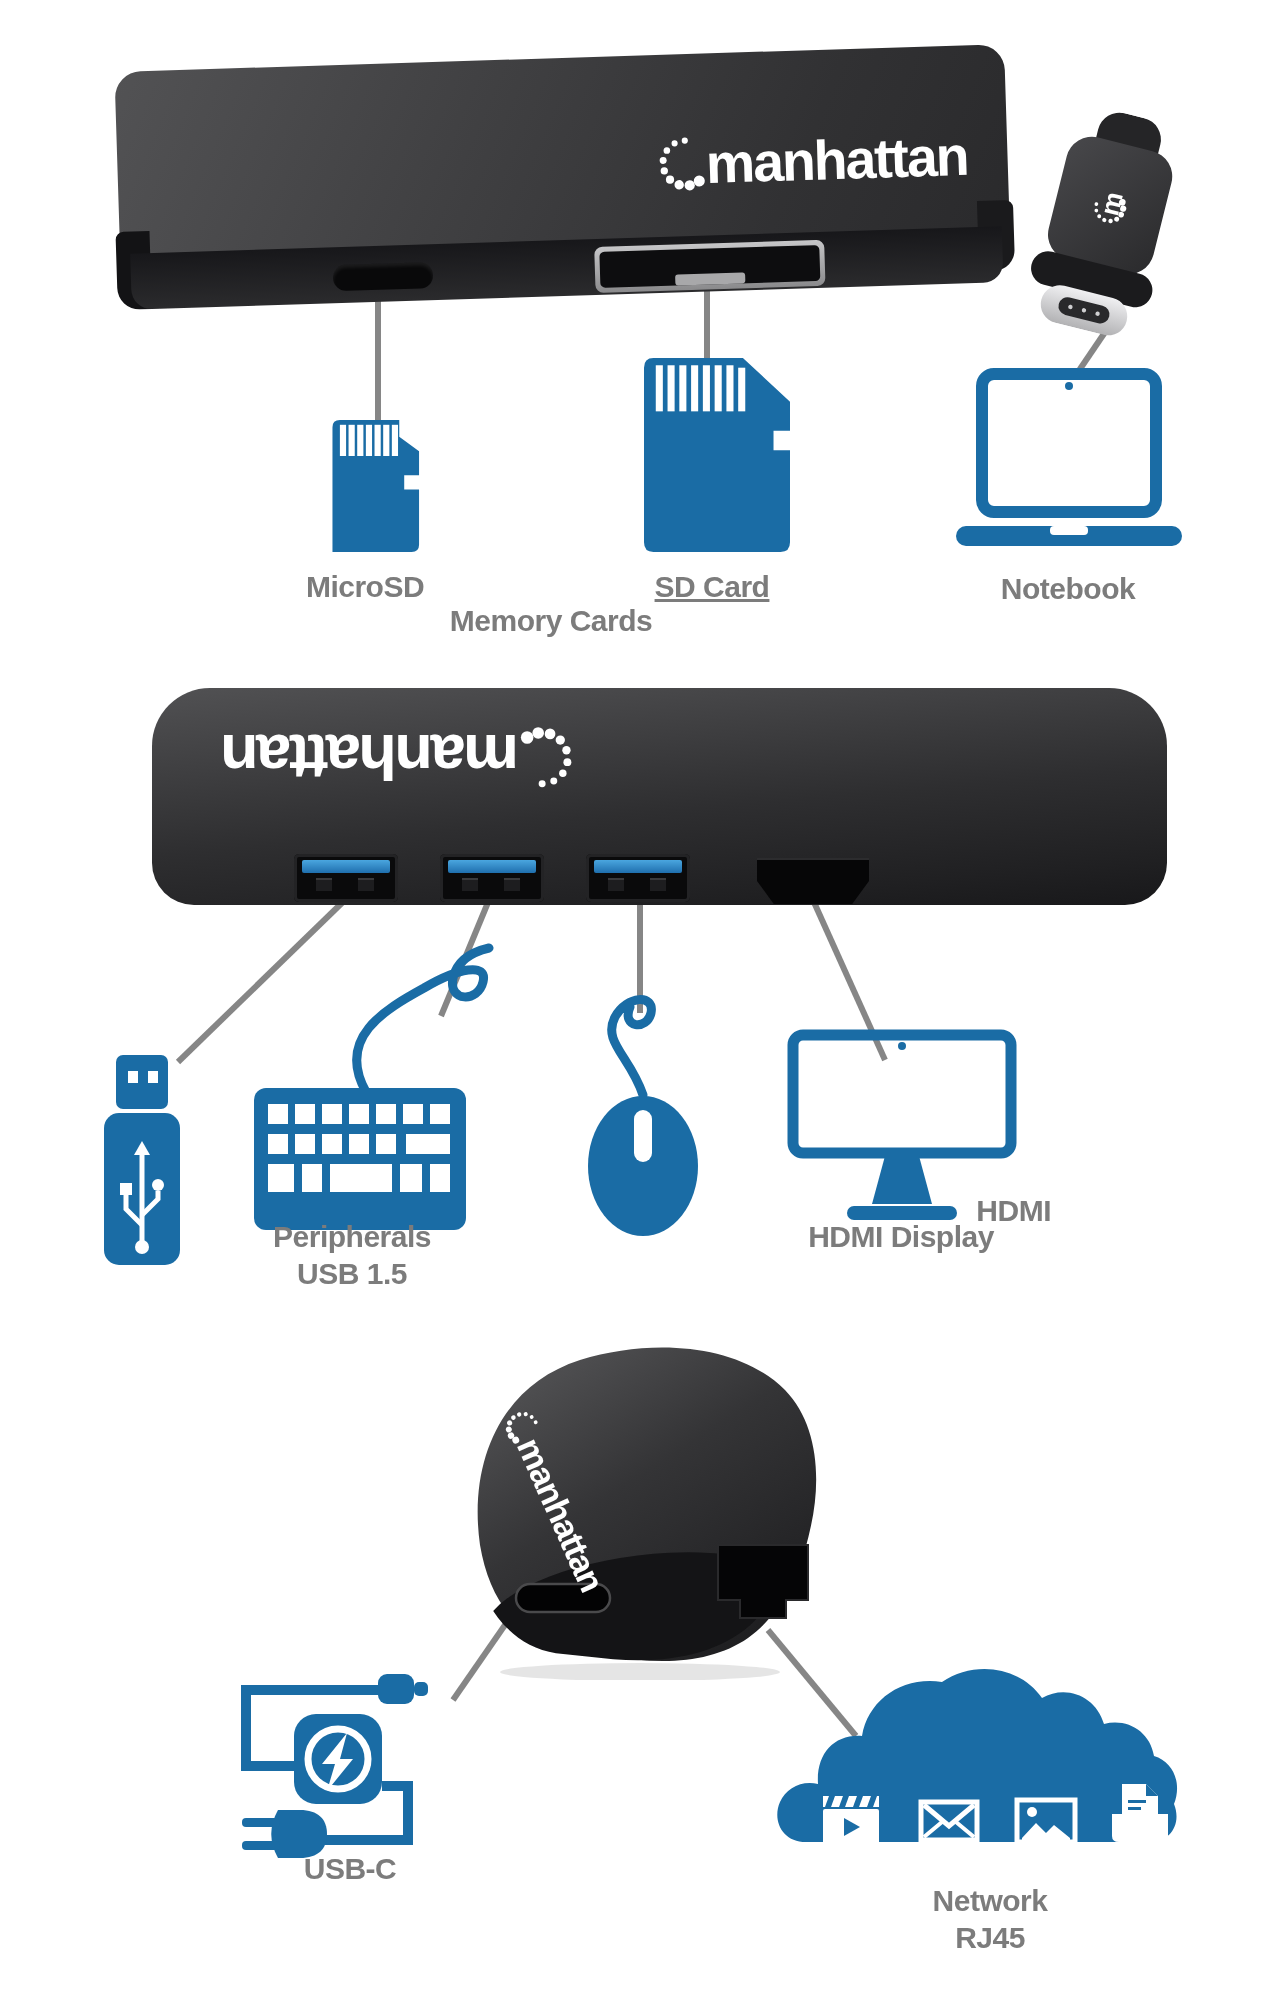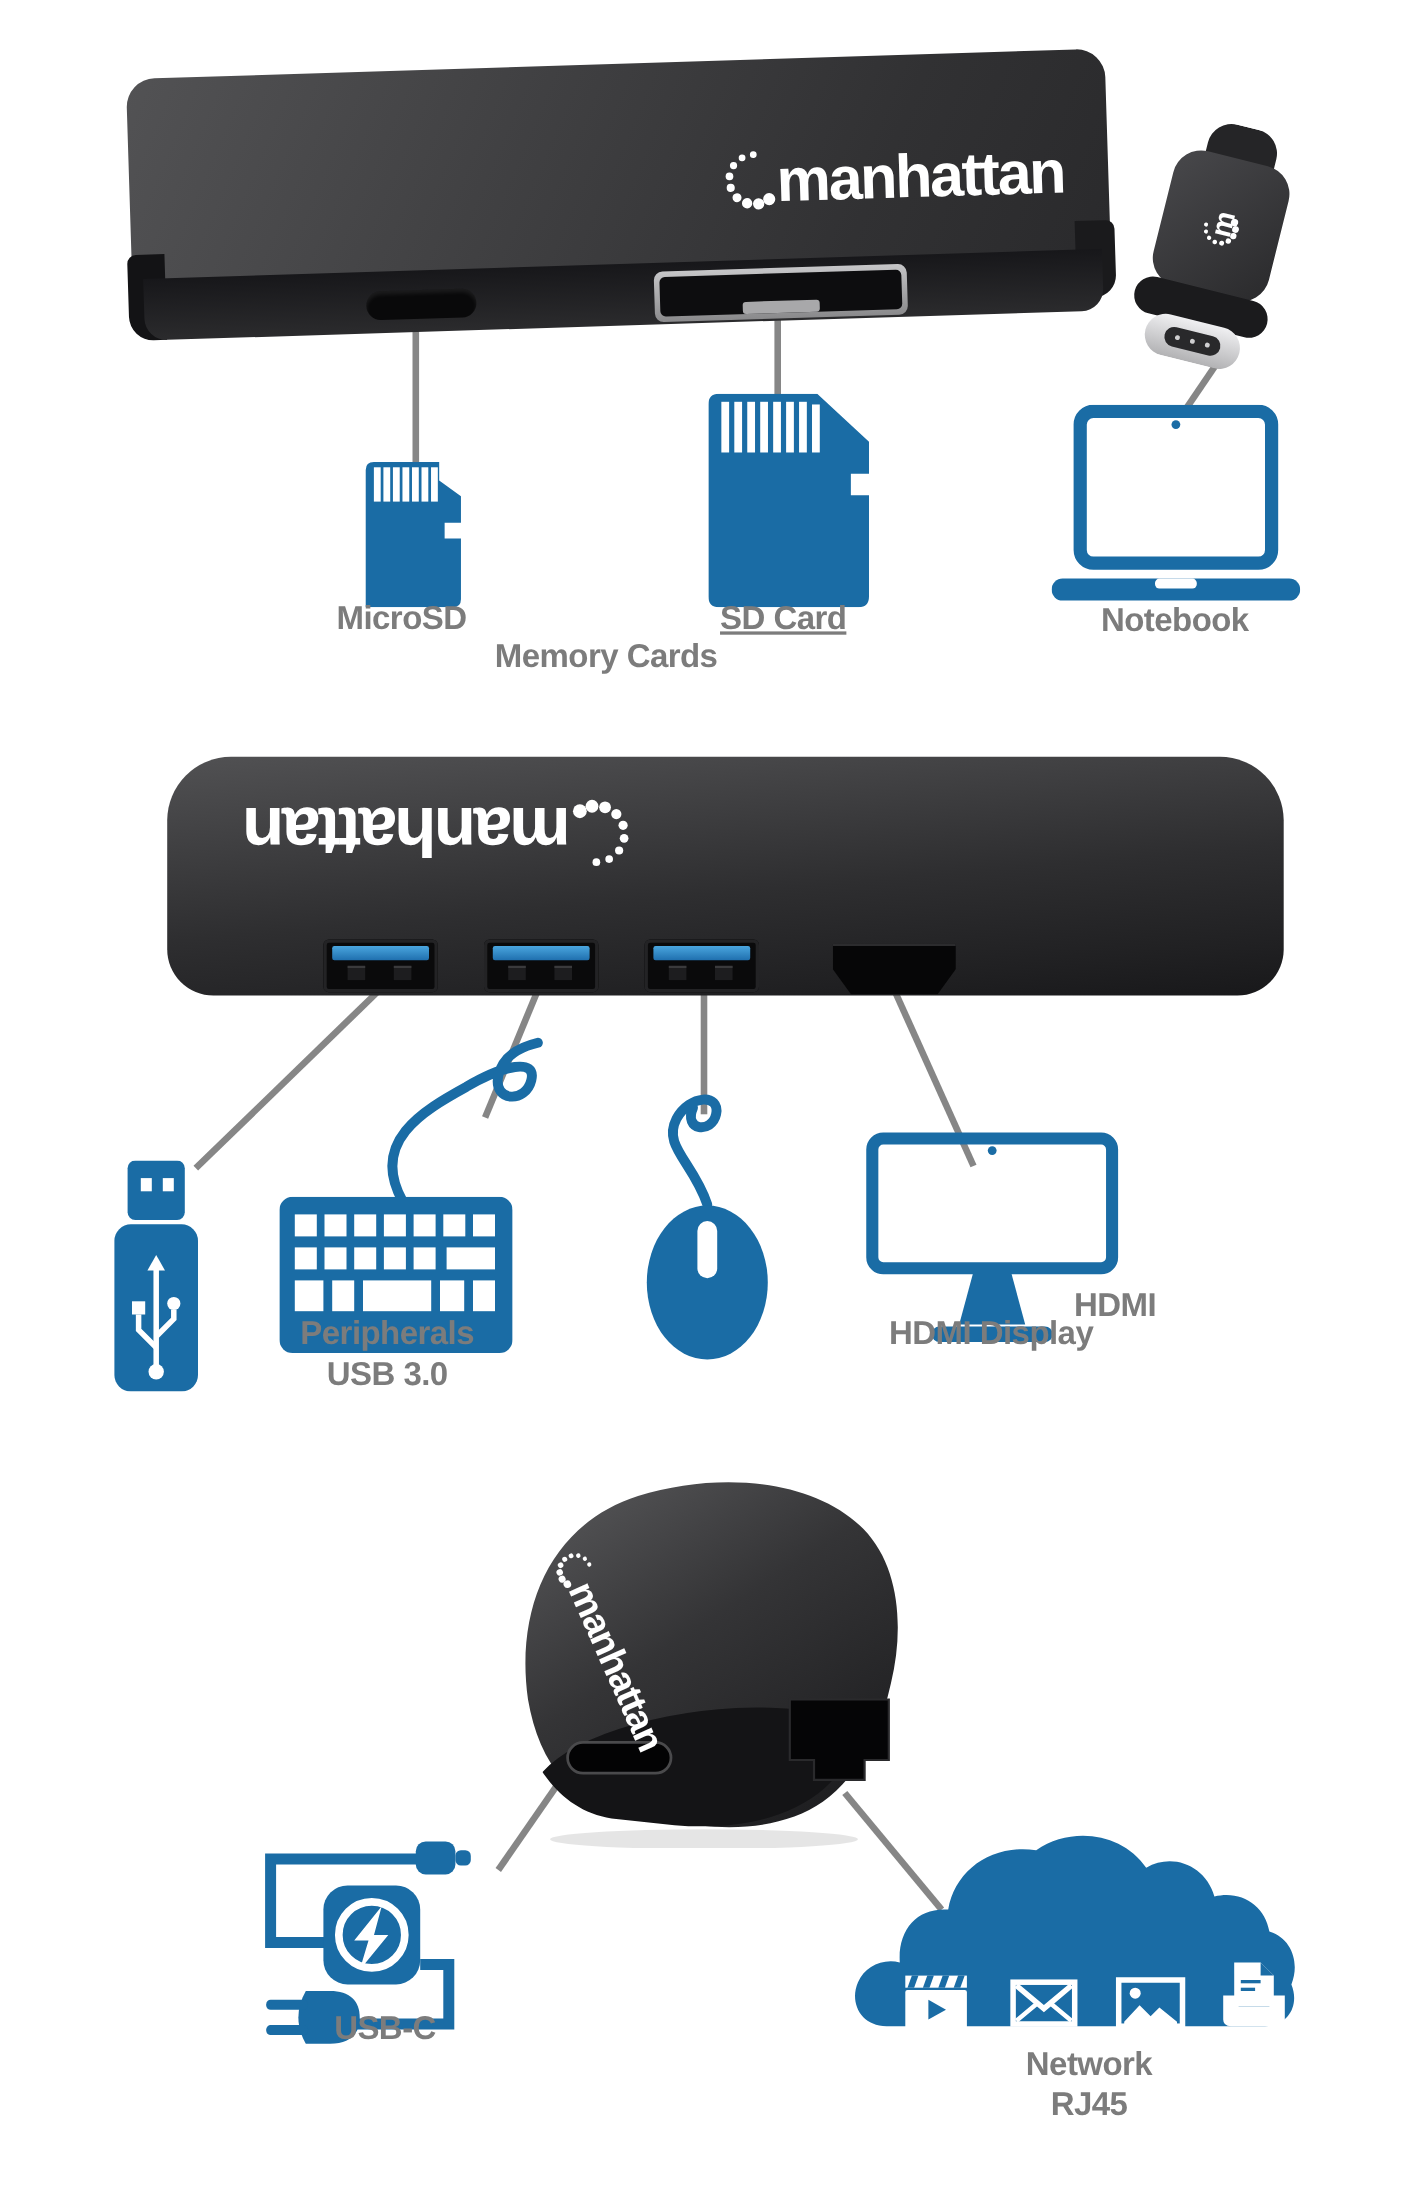--- a/index.html
+++ b/index.html
@@ -3,21 +3,21 @@
 <meta charset="utf-8">
 <style>
   html,body{margin:0;padding:0;background:#fff;}
   .canvas{position:relative;width:1286px;height:2000px;background:#ffffff;overflow:hidden;
           font-family:"Liberation Sans", sans-serif;}
   svg{display:block;}
   .defs-svg{position:absolute;width:0;height:0;}
   .lines-layer{position:absolute;left:0;top:0;z-index:0;pointer-events:none;}
   
   .lbl{position:absolute;z-index:5;text-align:center;color:var(--label_gray);
-       font-weight:700;font-size:30px;line-height:34px;letter-spacing:-.5px;white-space:nowrap;}
+       font-weight:700;font-size:30px;line-height:34px;letter-spacing:-.5px;white-space:nowrap;margin-top:24px;}
   
   .device1{position:absolute;left:118px;top:58px;width:890px;height:240px;z-index:1;
            transform:rotate(-1.8deg);}
   .d1-top{position:absolute;left:0;top:0;width:890px;height:188px;border-radius:26px;
           background:linear-gradient(115deg,#525254 0%,#404042 40%,#313133 75%,#2a2a2c 100%);}
   .d1-front{position:absolute;left:10px;top:182px;width:872px;height:56px;
             border-radius:0 0 20px 20px;background:linear-gradient(#17171a,#2b2b2d);}
   .d1-capL{position:absolute;left:-4px;top:160px;width:34px;height:78px;background:#131315;
            border-radius:8px 0 0 22px;}
   .d1-capR{position:absolute;left:858px;top:156px;width:36px;height:70px;background:#1a1a1c;
@@ -248,21 +248,21 @@
   </svg>
 
   <svg class="icon" style="left:787px;top:1029px;" width="230" height="192" viewBox="0 0 230 192">
     <rect x="6" y="6" width="218" height="118" rx="10" fill="#fff" class="sb" stroke-width="11"></rect>
     <circle cx="115" cy="17" r="4" class="fb"></circle>
     <path d="M98,127 h34 l13,48 h-60 z" class="fb"></path>
     <rect x="60" y="177" width="110" height="14" rx="7" class="fb"></rect>
   </svg>
 
   <div class="lbl" style="left:202px;top:1196px;width:300px;">Peripherals</div>
-  <div class="lbl" style="left:202px;top:1233px;width:300px;">USB 3.0</div>
+  <div class="lbl" style="left:202px;top:1233px;width:300px;">USB 1.5</div>
   <div class="lbl" style="left:751px;top:1196px;width:300px;">HDMI Display</div>
   <div class="lbl" style="left:751px;top:1170px;width:300px;text-align:right;">HDMI</div>
 
   <svg class="icon" style="left:440px;top:1330px;z-index:1;" width="400" height="350" viewBox="0 0 400 350">
     <clipPath id="d3clip">
       <path d="M 40,215 C 28,130 62,55 140,30 C 215,7 300,15 345,60 C 378,94 382,150 370,200 C 360,246 340,285 308,308 C 272,333 220,336 168,325 L 112,312 C 70,300 48,262 40,215 Z"></path>
     </clipPath>
     <ellipse cx="200" cy="342" rx="140" ry="9" fill="rgba(0,0,0,0.10)"></ellipse>
     <path d="M 40,215 C 28,130 62,55 140,30 C 215,7 300,15 345,60 C 378,94 382,150 370,200 C 360,246 340,285 308,308 C 272,333 220,336 168,325 L 112,312 C 70,300 48,262 40,215 Z" fill="url(#g3)"></path>
     <ellipse cx="205" cy="285" rx="162" ry="60" transform="rotate(-7 205 285)" fill="#141416" clip-path="url(#d3clip)"></ellipse>

